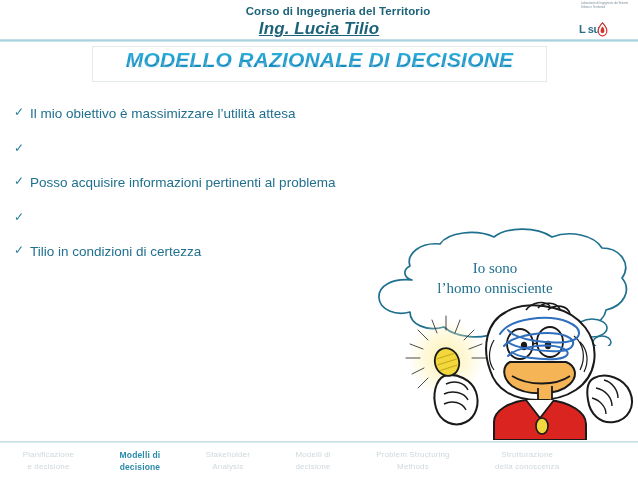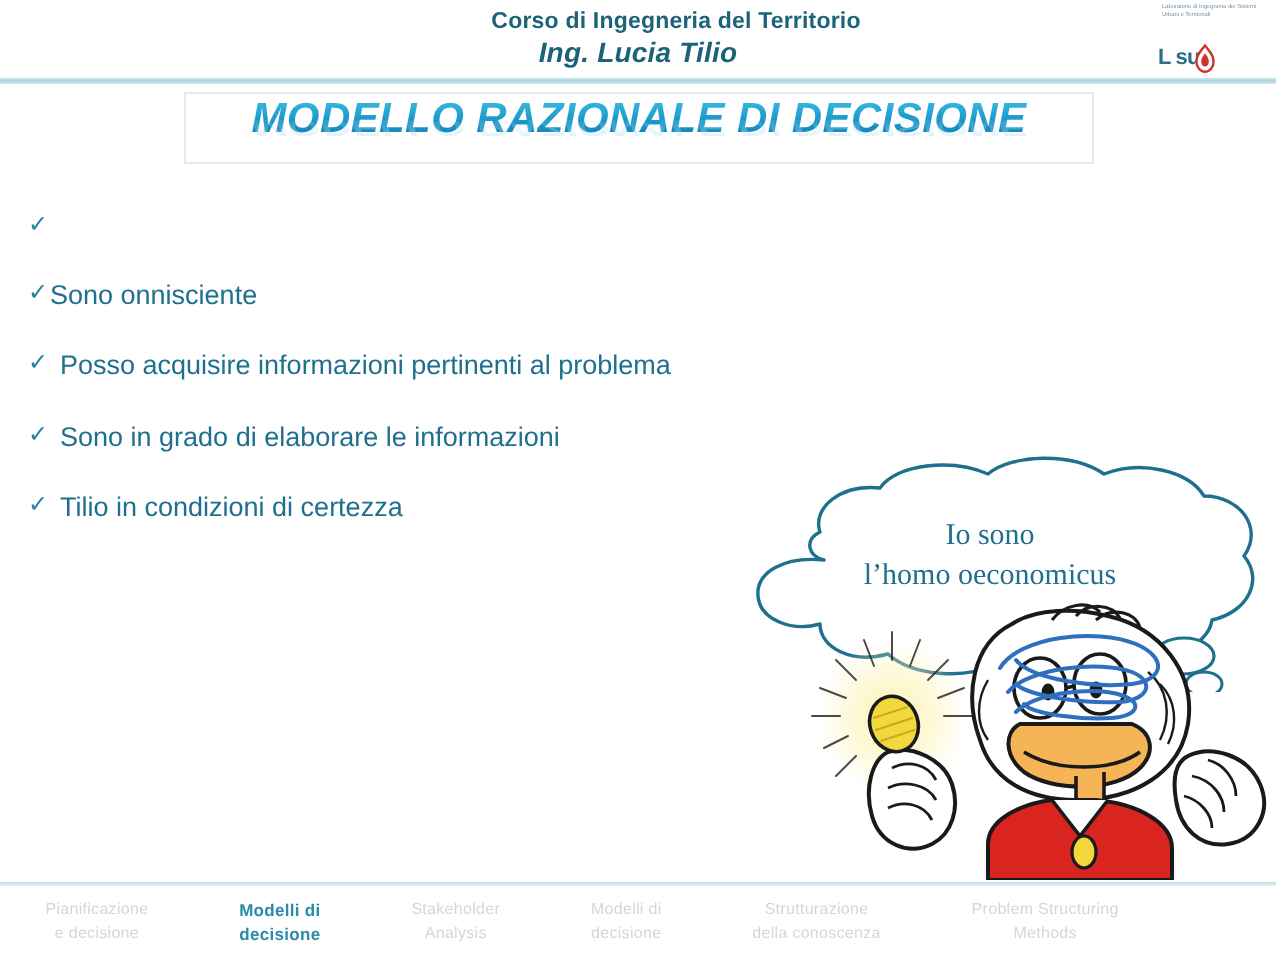--- a/index.html
+++ b/index.html
@@ -22,22 +22,23 @@
   #header-title-block{
     position:absolute; left:0; top:4px; width:638px;
     text-align:center; line-height:1.25;
   }
   .hdr-line1{
     font-size:11.5px; font-weight:bold; color:#1c6379;
     letter-spacing:.1px;
     padding-left:38px;
   }
   .hdr-line2{
-    font-size:14px; font-weight:bold; font-style:italic; color:#1c6379;
+    font-size:17px; font-weight:bold; font-style:italic; color:#1c6379;
     letter-spacing:.1px;
+    text-decoration:underline;
   }
 
   
   #seal{
     position:absolute; left:8px; top:2px; width:40px; height:38px;
   }
   
   #lisut{ position:absolute; right:3px; top:1px; width:58px; height:38px; }
   #lisut-caption{
     position:absolute; left:0; top:0; width:58px;
@@ -176,35 +177,34 @@
   </div>
 
   <div id="title-box"></div>
   <div id="title-text">MODELLO RAZIONALE DI DECISIONE</div>
   <div id="title-reflection">MODELLO RAZIONALE DI DECISIONE</div>
 
   <div id="bullets">
 
     <div class="bullet">
       <span class="tick">✓</span>
+      <span class="btext">Il mio obiettivo è massimizzare l’utilità attesa</span>
     </div>
 
     <div class="bullet tight">
       <span class="tick">✓</span>
-      <span class="btext">Sono onnisciente</span>
     </div>
 
     <div class="bullet">
       <span class="tick">✓</span>
       <span class="btext">Posso acquisire informazioni pertinenti al problema</span>
     </div>
 
     <div class="bullet">
       <span class="tick">✓</span>
-      <span class="btext">Sono in grado di elaborare le informazioni</span>
     </div>
 
     <div class="bullet">
       <span class="tick">✓</span>
       <span class="btext">Tilio in condizioni di certezza</span>
     </div>
 
   </div>
 
   <div id="bubble-wrap">
@@ -221,21 +221,21 @@
                C242 7 218 2 200 9
                C184 -2 154 -1 142 9
                C124 1 96 4 88 16
                C68 14 54 26 58 38
                C50 42 52 50 60 52 Z" fill="#ffffff" stroke="#1f6f8e" stroke-width="1.7" stroke-linejoin="round"></path>
       <ellipse cx="240" cy="100" rx="15" ry="9" fill="#ffffff" stroke="#1f6f8e" stroke-width="1.6"></ellipse>
       <ellipse cx="250" cy="114" rx="9" ry="6" fill="#ffffff" stroke="#1f6f8e" stroke-width="1.5"></ellipse>
     </svg>
     <div id="bubble-text">
       <span class="bl">Io sono</span>
-      <span class="bl">l’homo oeconomicus</span>
+      <span class="bl">l’homo onnisciente</span>
     </div>
   </div>
 
   <div id="duck">
     <svg width="240" height="140" viewBox="0 0 240 140" aria-hidden="true">
       <defs>
         <radialGradient id="glow" cx="50%" cy="50%" r="50%">
           <stop offset="0%" stop-color="#fdf3b8" stop-opacity="1"></stop>
           <stop offset="55%" stop-color="#fdf3b8" stop-opacity=".55"></stop>
           <stop offset="100%" stop-color="#fdf3b8" stop-opacity="0"></stop>
@@ -348,24 +348,24 @@
       <span class="fl">Stakeholder</span>
       <span class="fl">Analysis</span>
     </div>
 
     <div class="fitem">
       <span class="fl">Modelli di</span>
       <span class="fl">decisione</span>
     </div>
 
     <div class="fitem">
+      <span class="fl">Problem Structuring</span>
+      <span class="fl">Methods</span>
+    </div>
+
+    <div class="fitem">
       <span class="fl">Strutturazione</span>
       <span class="fl">della conoscenza</span>
     </div>
 
-    <div class="fitem">
-      <span class="fl">Problem Structuring</span>
-      <span class="fl">Methods</span>
-    </div>
-
   </div>
 
 </div>
 
 </body></html>

